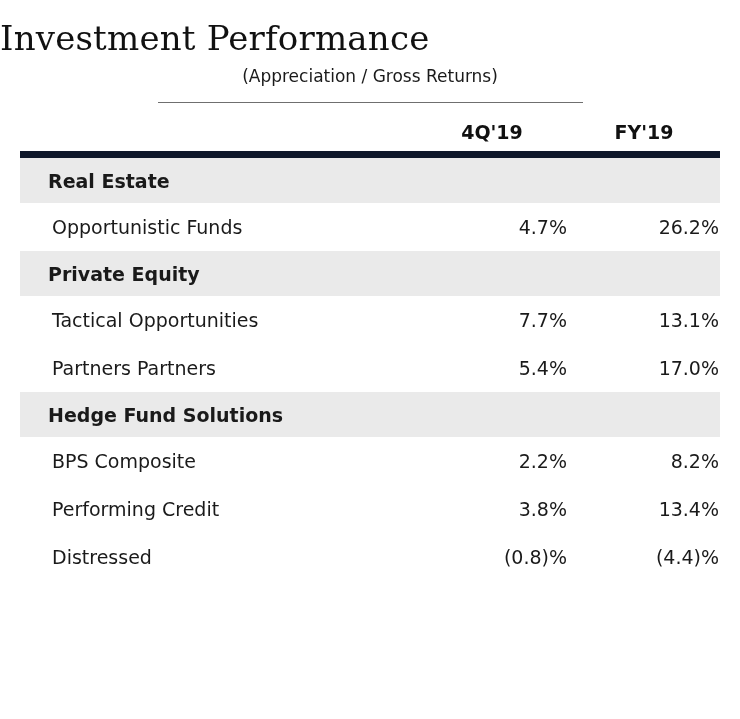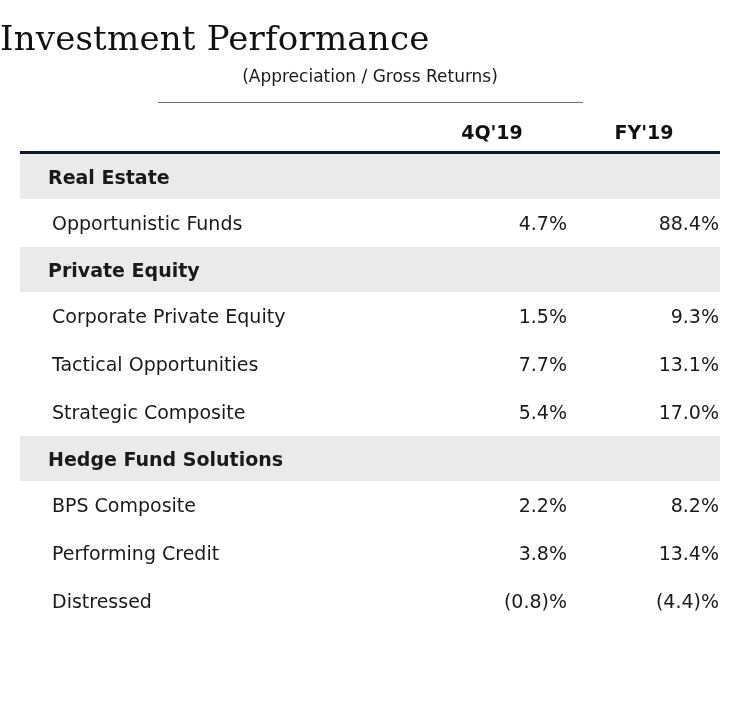--- a/index.html
+++ b/index.html
@@ -56,21 +56,21 @@
   thead th {
     font-size: 19px;
     font-weight: bold;
     padding: 0 0 8px 0;
     text-align: center;
     font-family: "DejaVu Sans", sans-serif;
     color: #111111;
   }
   thead th.blank { text-align: left; }
   thead tr.head-row th {
-    border-bottom: 3px solid #0f172a;
+    border-bottom: 7px solid #0f172a;
   }
 
   tbody td {
     font-size: 19px;
     font-family: "DejaVu Sans", sans-serif;
     color: #1a1a1a;
     height: 46px;
     vertical-align: middle;
   }
   tbody tr.group td {
@@ -115,44 +115,39 @@
 
       <tr class="group">
         <td class="label">Real Estate</td>
         <td class="num"></td>
         <td class="num"></td>
       </tr>
 
       <tr class="item">
         <td class="label">Opportunistic Funds</td>
         <td class="num">4.7%</td>
-        <td class="num">88.4%</td>
+        <td class="num">26.2%</td>
       </tr>
 
 
       <tr class="group">
         <td class="label">Private Equity</td>
         <td class="num"></td>
         <td class="num"></td>
       </tr>
 
-      <tr class="item">
-        <td class="label">Corporate Private Equity</td>
-        <td class="num">1.5%</td>
-        <td class="num">9.3%</td>
-      </tr>
 
       <tr class="item">
         <td class="label">Tactical Opportunities</td>
         <td class="num">7.7%</td>
         <td class="num">13.1%</td>
       </tr>
 
       <tr class="item">
-        <td class="label">Strategic Composite</td>
+        <td class="label">Partners Partners</td>
         <td class="num">5.4%</td>
         <td class="num">17.0%</td>
       </tr>
 
       <tr class="group">
         <td class="label">Hedge Fund Solutions</td>
         <td class="num"></td>
         <td class="num"></td>
       </tr>
 

